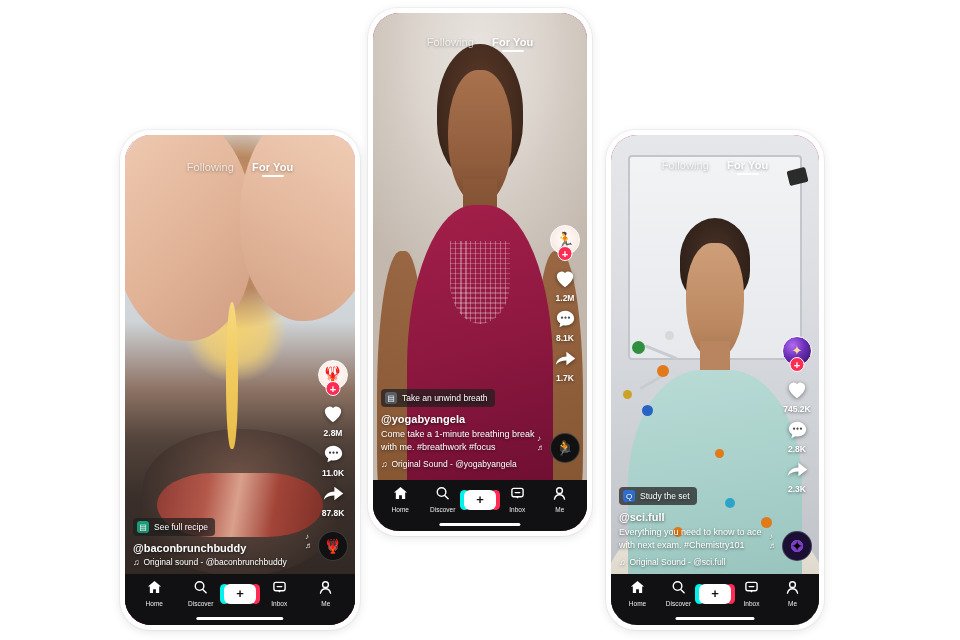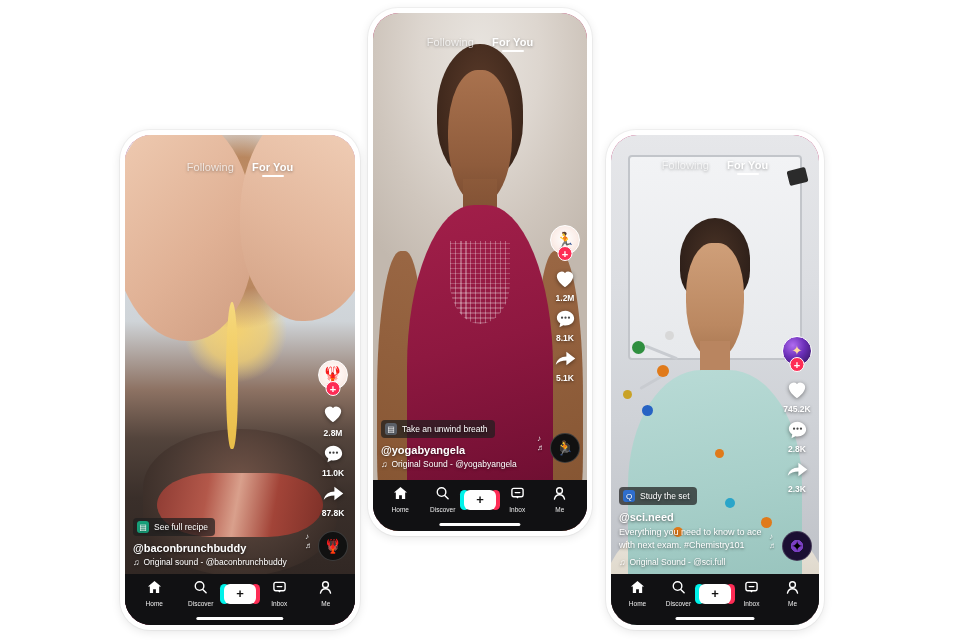--- a/index.html
+++ b/index.html
@@ -426,30 +426,31 @@
               </svg>
           </span>
           <span class="cnt">8.1K</span>
         </div>
         <div class="act">
           <span class="glyph">
             <svg width="23" height="19" viewBox="0 0 26 20">
                 <path fill="#fff" d="M2 17c1.5-6.5 6-9.2 12-9.4V2.5L24 10l-10 7.5V12.3C8.8 12.4 5 13.8 2 17z"></path>
               </svg>
           </span>
-          <span class="cnt">5.1K</span>
+          <span class="cnt">1.7K</span>
         </div>
       </div>
 
       <div class="caption" style="bottom:62px">
         <div class="chip">
           <span class="ci ci-grey">▤</span>
           <span>Take an unwind breath</span>
         </div>
         <div class="handle">@yogabyangela</div>
+        <div class="desc">Come take a 1-minute breathing break with me. #breathwork #focus</div>
         <div class="sound">
           <span>♫</span>
           <span>Original Sound - @yogabyangela</span>
         </div>
       </div>
 
       <div class="notes" style="right:42px; bottom:78px">♪<br>♬</div>
       <div class="disc" style="bottom:68px">🏃</div>
 
       <div class="navwrap">
@@ -553,21 +554,21 @@
           </span>
           <span class="cnt">2.3K</span>
         </div>
       </div>
 
       <div class="caption" style="bottom:58px">
         <div class="chip">
           <span class="ci ci-blue">Q</span>
           <span>Study the set</span>
         </div>
-        <div class="handle">@sci.need</div>
+        <div class="handle">@sci.full</div>
         <div class="desc">Everything you need to know to ace with next exam. #Chemistry101</div>
         <div class="sound">
           <span>♫</span>
           <span>Original Sound - @sci.full</span>
         </div>
       </div>
 
       <div class="notes" style="right:42px; bottom:74px">♪<br>♬</div>
       <div class="disc" style="bottom:64px; background: radial-gradient(circle at 50% 50%, #7a3fc4 0 30%, #1b0f33 32% 100%);">✦</div>
 

